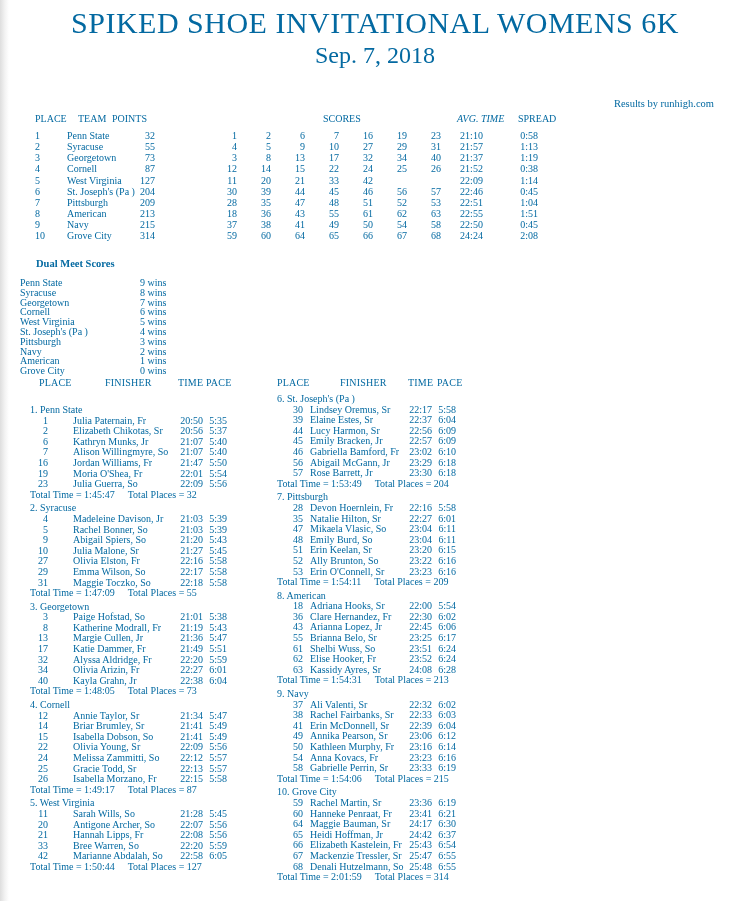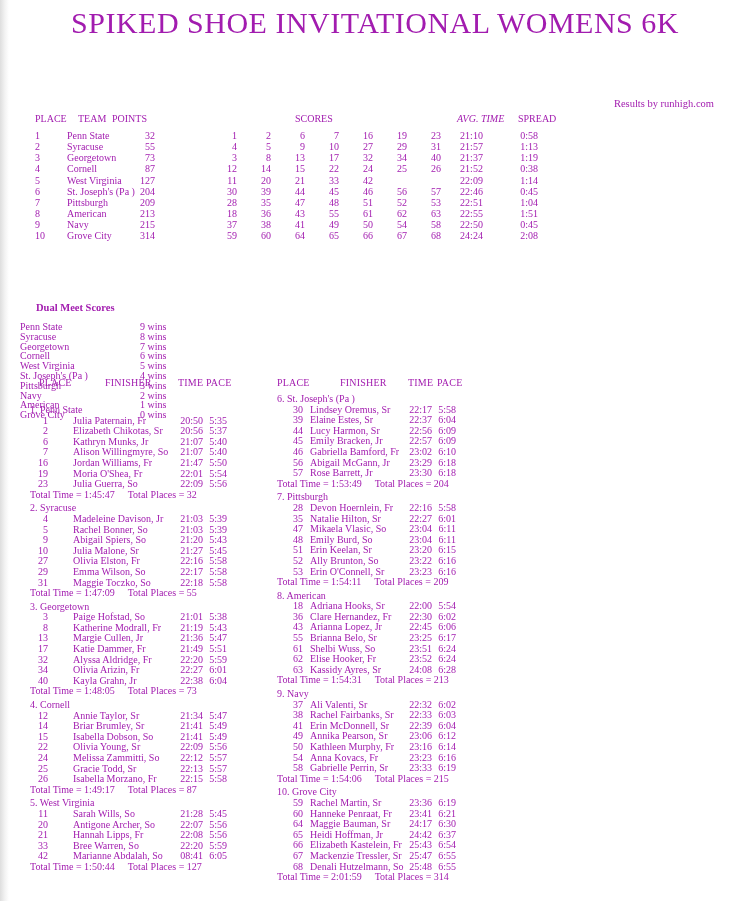--- a/index.html
+++ b/index.html
@@ -1,46 +1,46 @@
 <!DOCTYPE html>
 <html><head>
 <meta charset="utf-8">
 <style>
   html,body{margin:0;padding:0;background:#ffffff;}
   .page{
     position:relative;width:750px;height:901px;background:#ffffff;
-    font-family:"Liberation Serif","DejaVu Serif",serif;color:#a21caf;
+    font-family:"Liberation Serif","DejaVu Serif",serif;color:#0369a1;
     overflow:hidden;
   }
   .scan-edge{position:absolute;left:0;top:0;width:9px;height:100%;
     background:linear-gradient(90deg,#dedede 0%,#f3f3f3 55%,#ffffff 100%);}
   
   .doc-header{position:absolute;top:6px;left:0;width:100%;text-align:center;}
   .doc-title{margin:0;font-size:30px;font-weight:400;letter-spacing:0.5px;}
   .doc-venue{margin:1px 0 0 0;font-size:24px;font-weight:400;}
   .doc-date{margin:2px 0 0 0;font-size:24px;font-weight:400;}
   .credit{position:absolute;top:98px;right:36px;font-size:10.5px;}
   
   .team-table{position:absolute;top:113px;left:33px;width:562px;font-size:10px;}
   .tt-header{position:relative;height:15px;}
   .tt-header span{position:absolute;top:0;white-space:nowrap;}
   .h-place{left:2px;}  .h-team{left:45px;} .h-points{left:79px;}
-  .h-scores{left:262px;} .h-avg{left:424px;font-style:italic;} .h-spread{left:485px;}
+  .h-scores{left:290px;} .h-avg{left:424px;font-style:italic;} .h-spread{left:485px;}
   .t-rows{margin-top:2px;}
   .t-row{display:flex;height:11.15px;line-height:11.15px;white-space:nowrap;}
   .t-place{width:32px;padding-left:2px;}
   .t-team{width:73px;}
   .t-points{width:15px;text-align:right;}
   .t-s1{width:82px;text-align:right;}
   .t-s{width:34px;text-align:right;}
   .t-avg{width:61px;text-align:center;}
   .t-spread{width:36px;text-align:right;}
   
   .dual{position:absolute;top:258px;left:20px;width:220px;font-size:10px;}
-  .dual-title{font-weight:bold;font-size:10.5px;margin-left:16px;margin-top:44px;}
+  .dual-title{font-weight:bold;font-size:10.5px;margin-left:16px;}
   .d-rows{margin-top:9px;}
   .d-row{display:flex;height:9.8px;line-height:9.8px;white-space:nowrap;}
   .d-team{width:120px;}
   
   .res-header{position:absolute;top:377px;left:0;width:100%;height:12px;font-size:10px;}
   .res-header span{position:absolute;top:0;letter-spacing:0.2px;}
   .rh-place-l{left:39px;} .rh-fin-l{left:105px;} .rh-time-l{left:178px;} .rh-pace-l{left:206px;}
   .rh-place-r{left:277px;} .rh-fin-r{left:340px;} .rh-time-r{left:408px;} .rh-pace-r{left:437px;}
   
   .col{position:absolute;font-size:10px;}
@@ -61,20 +61,21 @@
   .total-line{display:flex;gap:13px;line-height:10.6px;height:10.6px;white-space:nowrap;}
 </style>
 </head>
 <body>
 
 <div class="page">
   <div class="scan-edge"></div>
 
   <div class="doc-header">
     <h1 class="doc-title">SPIKED SHOE INVITATIONAL WOMENS 6K</h1>
+    <div class="doc-date">Sep. 7, 2018</div>
   </div>
   <div class="credit">Results by runhigh.com</div>
 
   <div class="team-table">
     <div class="tt-header">
       <span class="h-place">PLACE</span>
       <span class="h-team">TEAM</span>
       <span class="h-points">POINTS</span>
       <span class="h-scores">SCORES</span>
       <span class="h-avg">AVG. TIME</span>
@@ -559,21 +560,21 @@
   <div class="r-row">
     <span class="r-pl">33</span>
     <span class="r-nm">Bree Warren, So</span>
     <span class="r-tm">22:20</span>
     <span class="r-pc">5:59</span>
   </div>
 
   <div class="r-row">
     <span class="r-pl">42</span>
     <span class="r-nm">Marianne Abdalah, So</span>
-    <span class="r-tm">08:41</span>
+    <span class="r-tm">22:58</span>
     <span class="r-pc">6:05</span>
   </div>
 </div>
     <div class="total-line">
       <span class="tt">Total Time = 1:50:44</span>
       <span class="tp">Total Places = 127</span>
     </div>
   </div>
 </div>
   <div class="col col-right">

